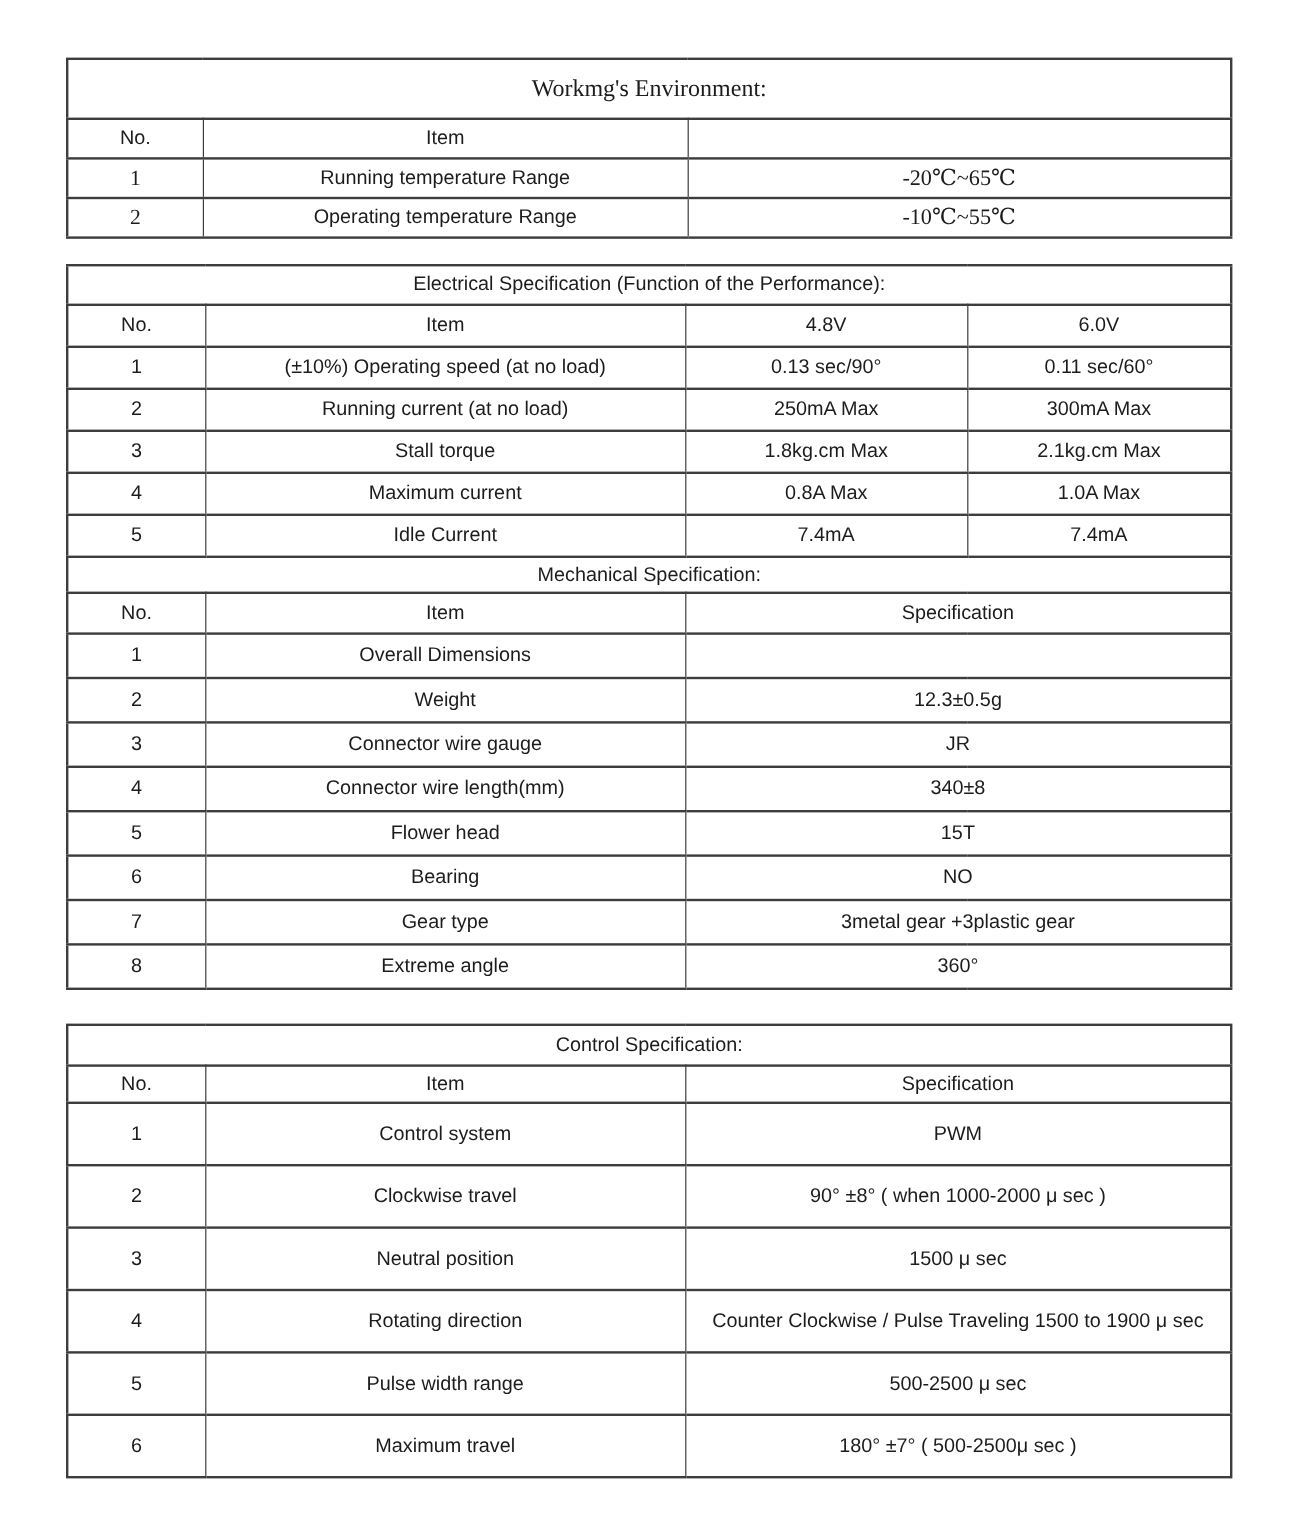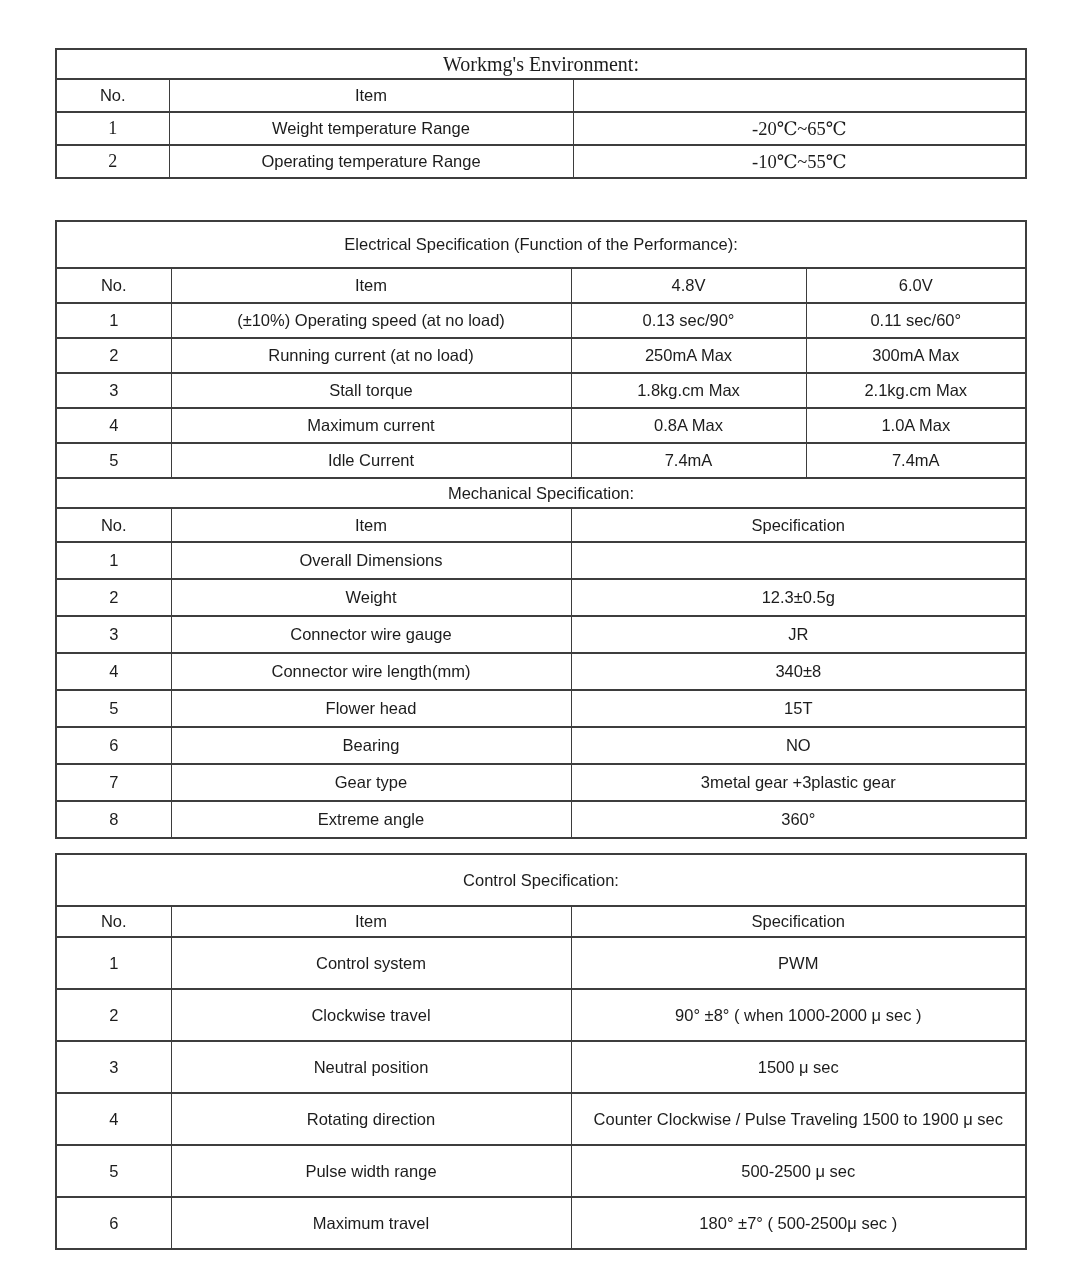--- a/index.html
+++ b/index.html
@@ -36,32 +36,32 @@
   td.title-cell { font-size: 17px; }
   td.item-cell { text-align: left; padding-left: 92px; }
 
   
   .serif { font-family: "Liberation Serif", "DejaVu Serif", serif; }
   #env-table td.title-cell { font-size: 20px; }
   #env-table td.no-serif { font-size: 18px; }
   #env-table td.val-serif { font-size: 18.5px; border-radius: 15px; }
 
   
-  #env-table tr.r-title  { height: 30px; margin-left: 22px; }
+  #env-table tr.r-title  { height: 50px; margin-left: 22px; }
   #env-table tr.r-head   { height: 33px; }
   #env-table tr.r-data   { height: 33px; }
 
-  #elec-table tr.r-title  { height: 47px; }
+  #elec-table tr.r-title  { height: 33px; }
   #elec-table tr.r-head   { height: 35px; }
   #elec-table tr.r-data   { height: 35px; }
   #elec-table tr.r-mtitle { height: 30px; }
   #elec-table tr.r-mhead  { height: 34px; }
   #elec-table tr.r-mdata  { height: 37px; }
 
-  #ctrl-table tr.r-title { height: 52px; }
+  #ctrl-table tr.r-title { height: 34px; }
   #ctrl-table tr.r-head  { height: 31px; }
   #ctrl-table tr.r-data  { height: 52px; }
 
   #env-table  { top: 48px; }
   #elec-table { top: 220px; }
   #ctrl-table { top: 853px; }
 </style>
 </head>
 <body>
 
@@ -77,21 +77,21 @@
         <tr class="r-title">
       <td colspan="3" class="title-cell serif">Workmg's Environment:</td>
     </tr>
     <tr class="r-head">
       <td>No.</td>
       <td>Item</td>
       <td></td>
     </tr>
     <tr class="r-data">
       <td class="no-serif serif">1</td>
-      <td class="item-cell">Weight temperature Range</td>
+      <td class="item-cell">Running temperature Range</td>
       <td class="val-serif serif">-20℃~65℃</td>
     </tr>
     <tr class="r-data">
       <td class="no-serif serif">2</td>
       <td class="item-cell">Operating temperature Range</td>
       <td class="val-serif serif">-10℃~55℃</td>
     </tr>
   </tbody>
     </table>
 

